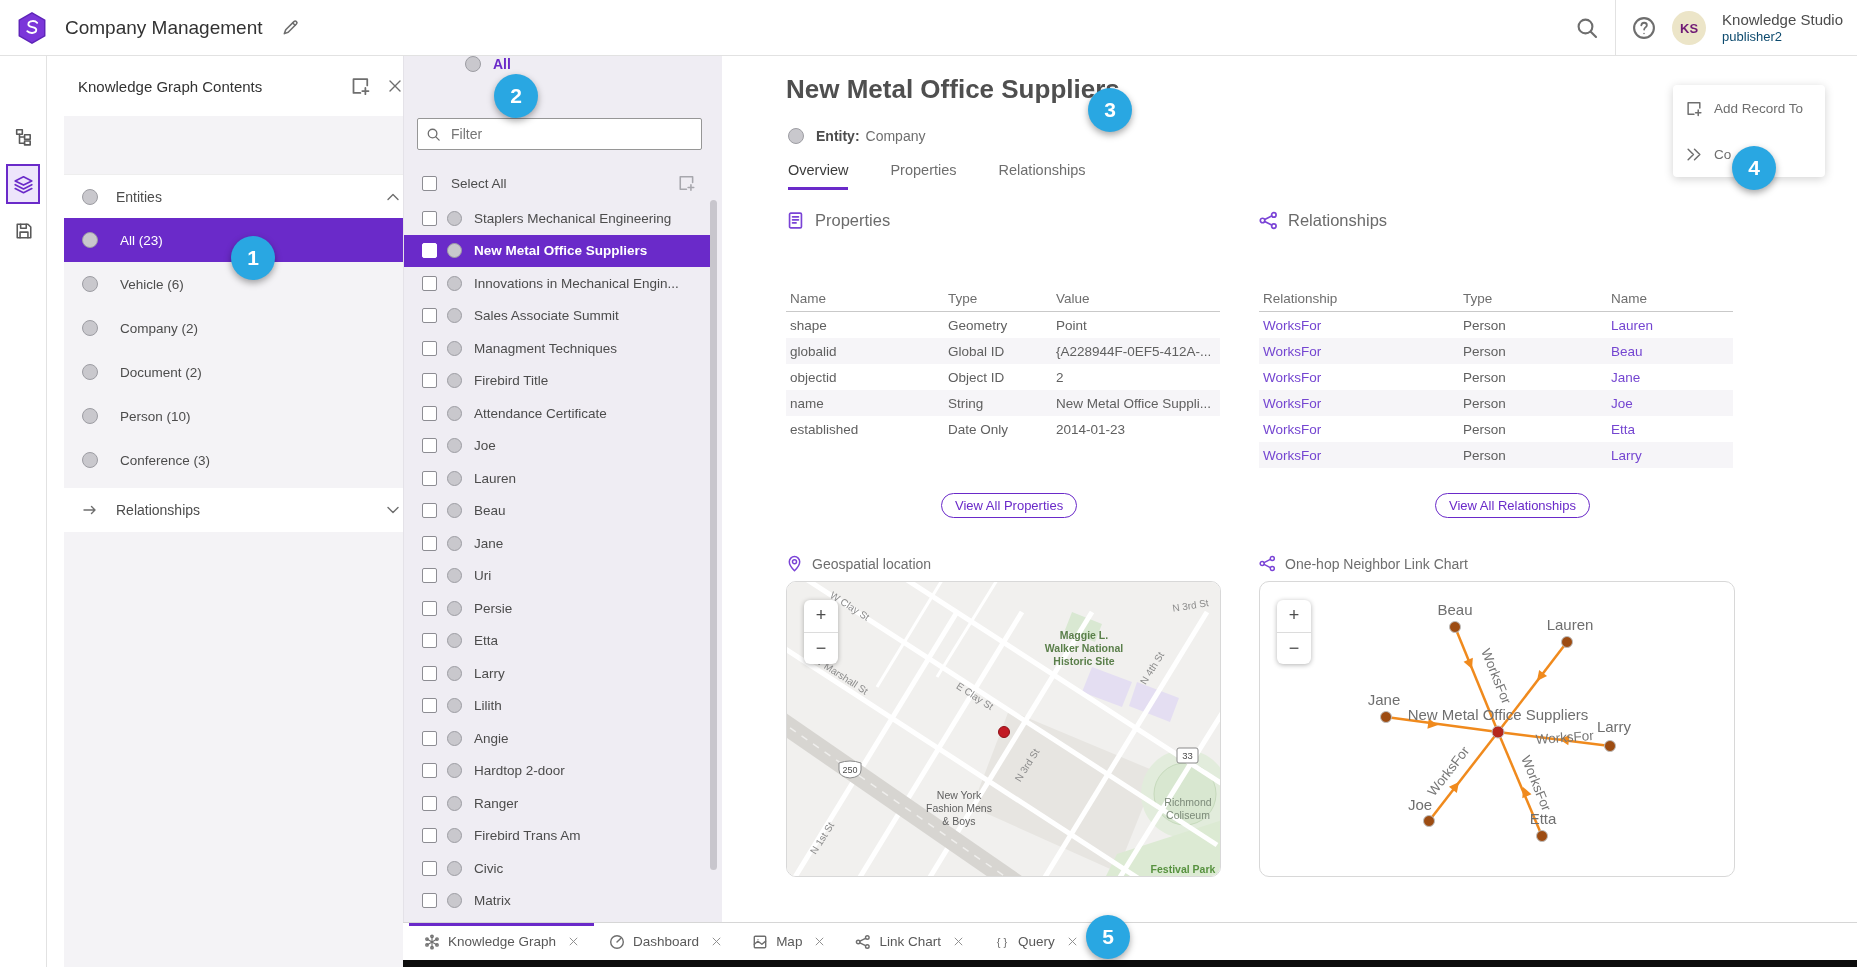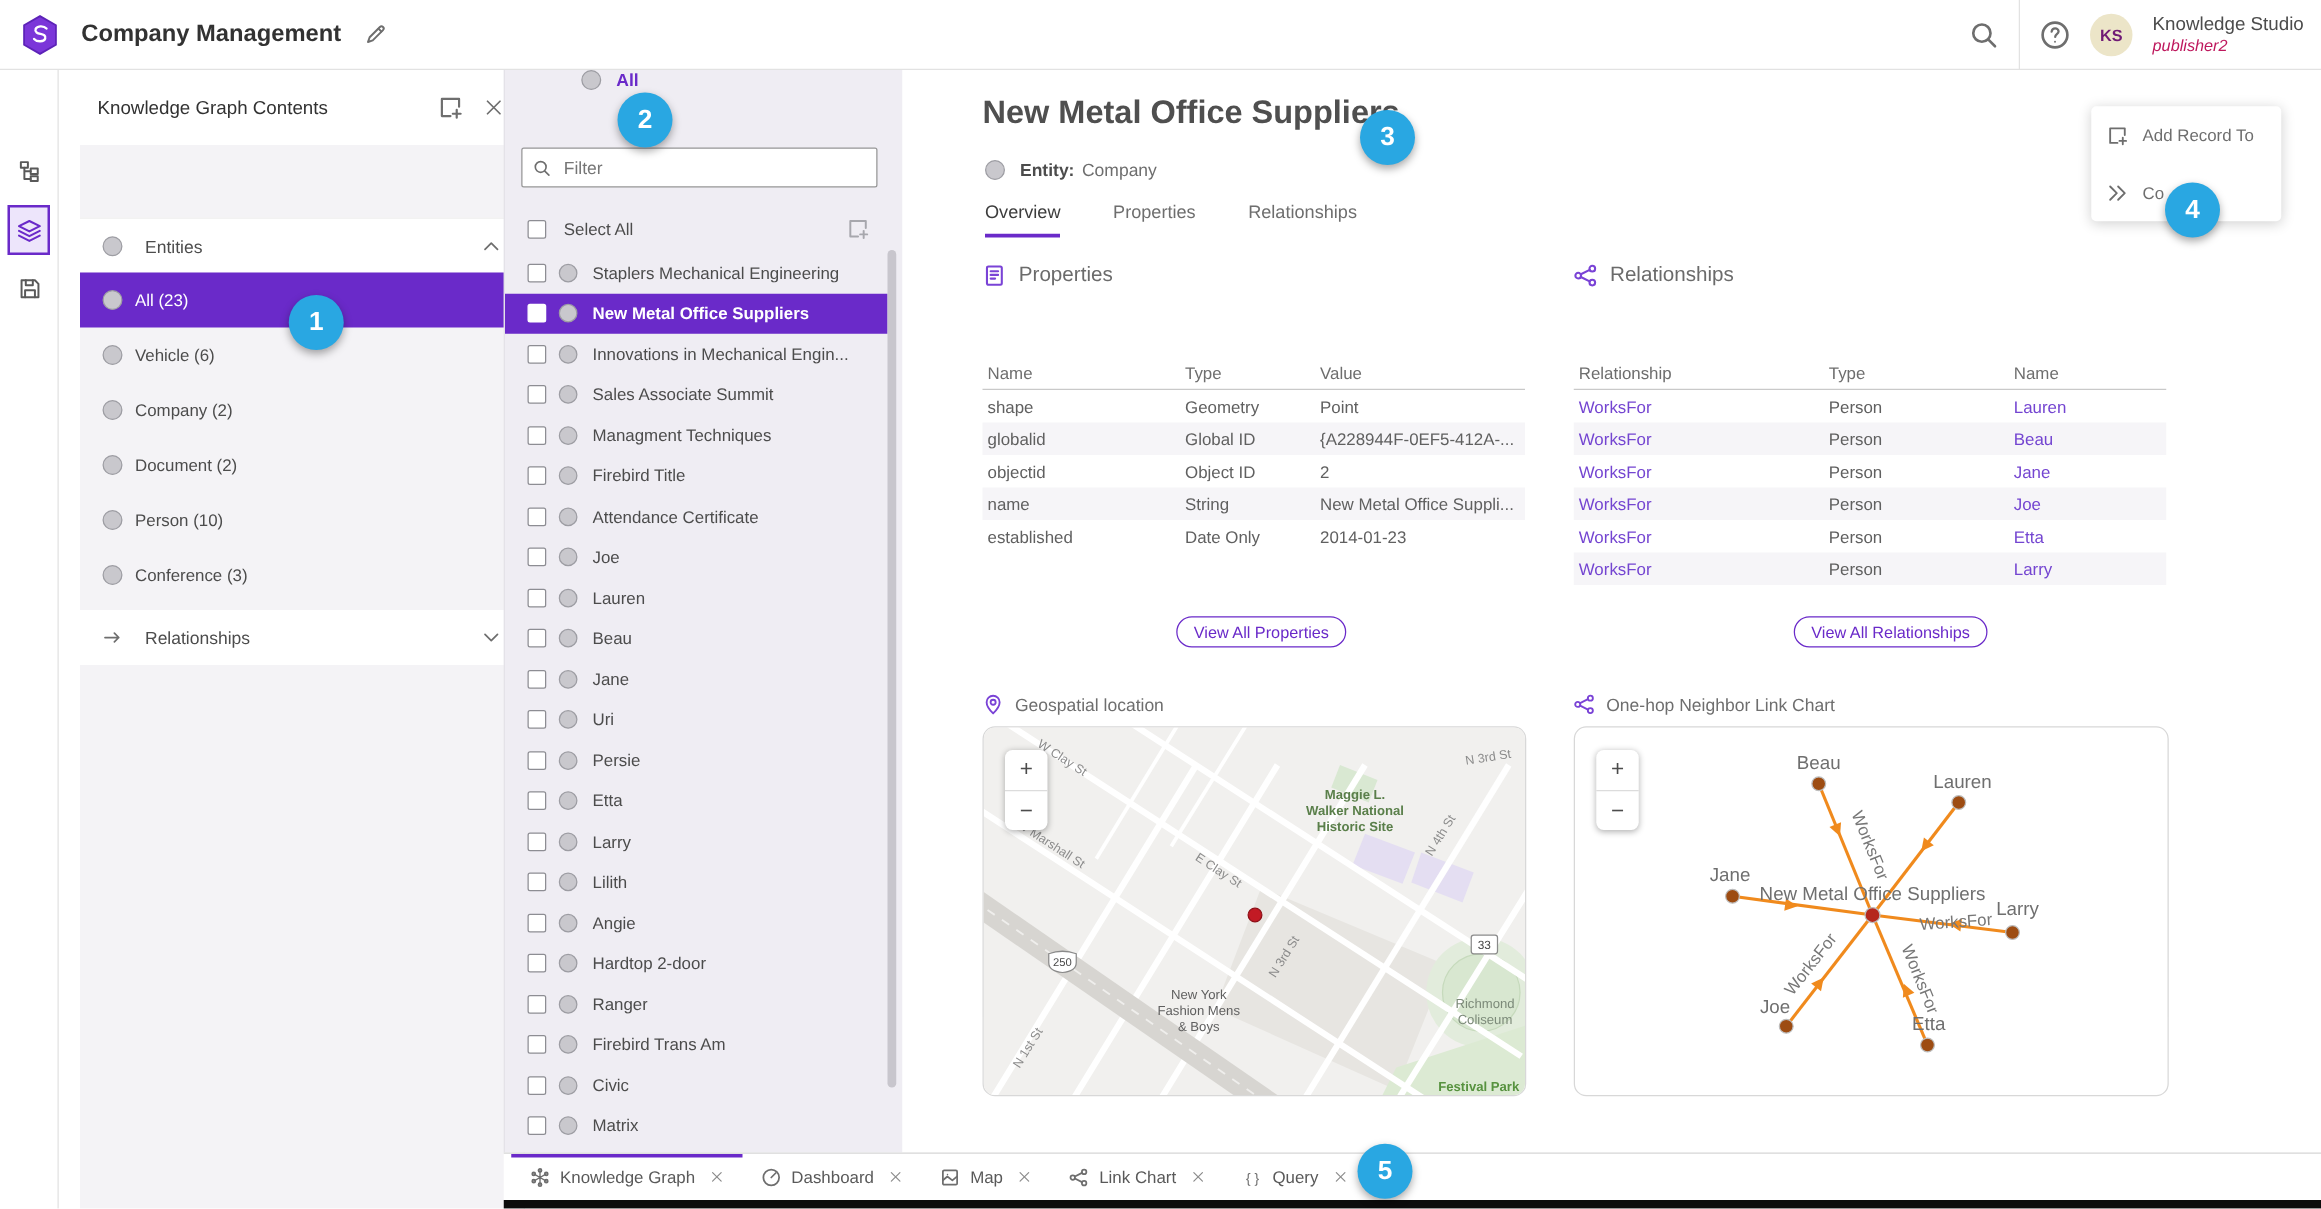--- a/index.html
+++ b/index.html
@@ -4,49 +4,49 @@
 <style>
   html,body{margin:0;padding:0;background:#fff;}
   *{box-sizing:border-box;font-family:"Liberation Sans", sans-serif;}
   #app{position:relative;width:1857px;height:967px;background:#fff;overflow:hidden;color:#4c4c4c;}
   .icon{display:inline-flex;align-items:center;justify-content:center;}
   .icon svg{width:100%;height:100%;display:block;}
 
   
   .header{position:absolute;left:0;top:0;width:1857px;height:56px;background:#fff;border-bottom:1px solid #e2e2e2;display:flex;align-items:center;z-index:20;}
   .logo{width:34px;height:34px;margin-left:15px;}
-  .app-title{font-size:19px;color:#323232;margin-left:16px;font-weight:700;}
+  .app-title{font-size:19px;color:#323232;margin-left:16px;font-weight:400;}
   .edit-pencil{width:18px;height:18px;margin-left:18px;color:#6e6e6e;cursor:pointer;}
   .header-right{position:absolute;right:14px;top:0;height:56px;display:flex;align-items:center;gap:16px;}
   .hdr-icon{width:24px;height:24px;color:#6e6e6e;cursor:pointer;}
   .hdr-divider{width:1px;height:56px;background:#e2e2e2;}
   .avatar{width:34px;height:34px;border-radius:50%;background:#ece5c8;color:#701a75;font-size:13px;font-weight:bold;display:flex;align-items:center;justify-content:center;}
   .user-block{text-align:left;line-height:1.2;}
   .user-name{font-size:15px;color:#4c4c4c;}
-  .user-role{font-size:13px;color:#be185d;font-style:italic;}
+  .user-role{font-size:13px;color:#0c4a6e;}
 
   
   .rail{position:absolute;left:0;top:56px;width:47px;height:911px;background:#fff;border-right:1px solid #e2e2e2;}
   .rail-btn{position:absolute;left:7px;width:33px;height:33px;color:#595959;display:flex;align-items:center;justify-content:center;cursor:pointer;}
   .rail-btn.active{background:#ede5fb;border:2px solid #6a2ac9;color:#6a2ac9;}
 
   
   .kgc{position:absolute;left:64px;top:56px;width:356px;height:911px;background:#f4f3f6;border-right:1px solid #e0e0e0;}
   .kgc-header{position:absolute;left:0;top:0;width:100%;height:60px;background:#fff;display:flex;align-items:center;}
   .kgc-title{font-size:15px;color:#323232;margin-left:14px;flex:1;}
   .kgc-hbtn{width:20px;height:20px;color:#6e6e6e;margin-right:16px;cursor:pointer;}
   .sec-header{position:absolute;left:0;width:100%;height:44px;background:#fff;display:flex;align-items:center;cursor:pointer;}
   .sec-header .dot{margin-left:18px;}
   .sec-label{font-size:14px;color:#4c4c4c;margin-left:18px;flex:1;}
   .sec-chev{width:16px;height:16px;color:#6e6e6e;margin-right:18px;}
   .dot{width:16px;height:16px;border-radius:50%;background:#c9c8cd;border:1px solid #9d9da3;flex:none;}
   .etype-rows{position:absolute;left:0;top:162px;width:100%;}
   .etype-row{height:44px;display:flex;align-items:center;font-size:13.5px;color:#4c4c4c;cursor:pointer;}
   .etype-row .dot{margin-left:18px;}
-  .etype-row .lbl{margin-left:10px;}
+  .etype-row .lbl{margin-left:22px;}
   .etype-row.sel{background:#6a2ac9;color:#fff;}
 
   
   .listp{position:absolute;left:403px;top:56px;width:319px;height:866px;background:#efedf3;border-left:1px solid #e4e2e8;}
   .listp-head{position:absolute;left:15px;top:0;width:100%;height:52px;display:flex;align-items:flex-start;margin-left:31px;}
   .listp-head .dot{margin-left:15px;}
   .listp-all{font-size:14px;color:#6a2ac9;margin-left:12px;flex:1;font-weight:bold;}
   .collapse-btn{width:18px;height:18px;color:#6e6e6e;margin-right:20px;cursor:pointer;}
   .filterbox{position:absolute;left:13px;top:62px;width:285px;height:32px;background:#fff;border:1px solid #969696;border-radius:2px;display:flex;align-items:center;}
   .filterbox .icon{width:15px;height:15px;color:#6e6e6e;margin:0 8px;}

